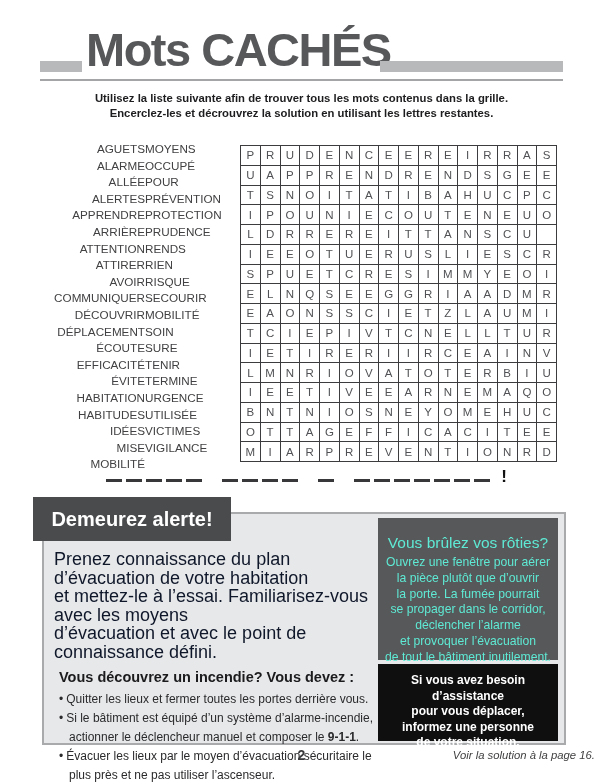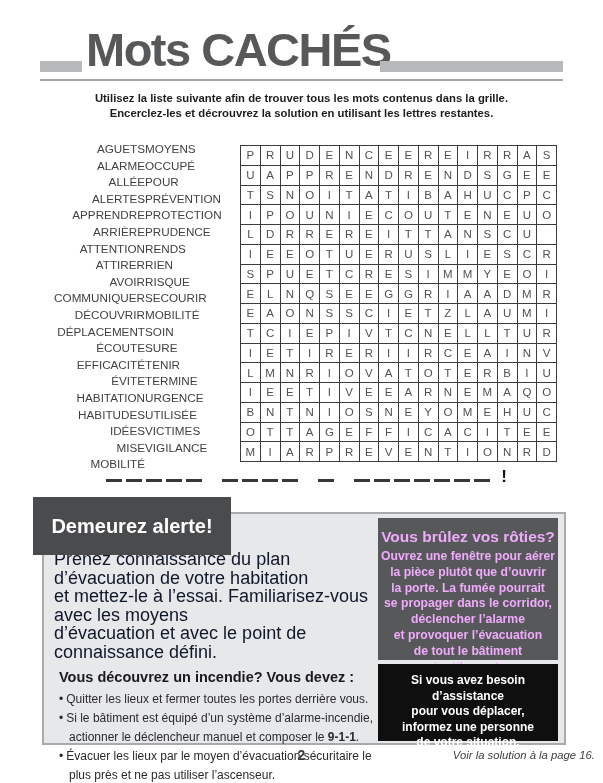--- a/index.html
+++ b/index.html
@@ -24,34 +24,34 @@
         border-top:1px solid #3c3c3e;border-left:1px solid #3c3c3e;background:#fff;}
   .cell{border-right:1px solid #3c3c3e;border-bottom:1px solid #3c3c3e;
         display:flex;align-items:center;justify-content:center;
         font-size:11.5px;color:#505154;}
   
   .solution{position:absolute;left:0;right:0;top:467px;text-align:center;white-space:nowrap;}
   .dash-group{display:inline-block;margin:0 8px;}
   .dash{display:inline-block;width:16px;height:3px;background:#38383a;margin:0 2px;}
   .solution-bang{font-weight:bold;font-size:17px;color:#111;margin-left:1px;}
   
-  .alert-box{position:absolute;left:33px;top:497px;width:198px;height:58px;background:#4a4b4d;
+  .alert-box{position:absolute;left:33px;top:497px;width:198px;height:44px;background:#4a4b4d;
              color:#fff;font-weight:bold;font-size:20px;display:flex;align-items:center;
              justify-content:center;z-index:2;}
   .panel{position:absolute;left:42px;top:512px;width:524px;height:233px;background:#e7e8e9;
          border:2px solid #a8aaac;box-sizing:border-box;}
   .panel-left{position:absolute;left:10px;top:36px;width:336px;}
   .intro{text-align:left;font-size:18px;color:#0f172a;line-height:18.6px;}
   .incendie-heading{margin-top:7px;padding-left:5px;font-size:14.5px;font-weight:bold;color:#1b1b1d;}
   .bullets{margin-top:5px;padding-left:5px;}
   .bullet{font-size:12px;color:#2a2a2c;line-height:19px;padding-left:10px;text-indent:-10px;}
   .bullet .marker{margin-right:3px;}
   .bullet .b{font-weight:bold;}
   .toast-box{position:absolute;left:334px;top:4px;width:180px;height:142px;background:#57585a;
-             color:#f0abfc;text-align:center;font-weight:bold;box-sizing:border-box;padding-top:9px;}
+             color:#5eead4;text-align:center;font-weight:normal;box-sizing:border-box;padding-top:15px;}
   .toast-title{font-size:15.5px;line-height:20px;margin-bottom:2px;}
   .toast-line{font-size:12.2px;line-height:15.8px;}
   .assist-box{position:absolute;left:334px;top:150px;width:180px;height:77px;background:#0f0f10;
               color:#fff;text-align:center;font-weight:bold;box-sizing:border-box;padding-top:9px;}
   .assist-line{font-size:12px;line-height:15.5px;}
   
   .page-num{position:absolute;left:0;right:0;top:747px;text-align:center;font-weight:bold;
             font-size:14px;color:#3a3a3c;}
   .solution-note{position:absolute;right:8px;top:749px;font-style:italic;font-size:11.3px;color:#414042;}
 </style>

